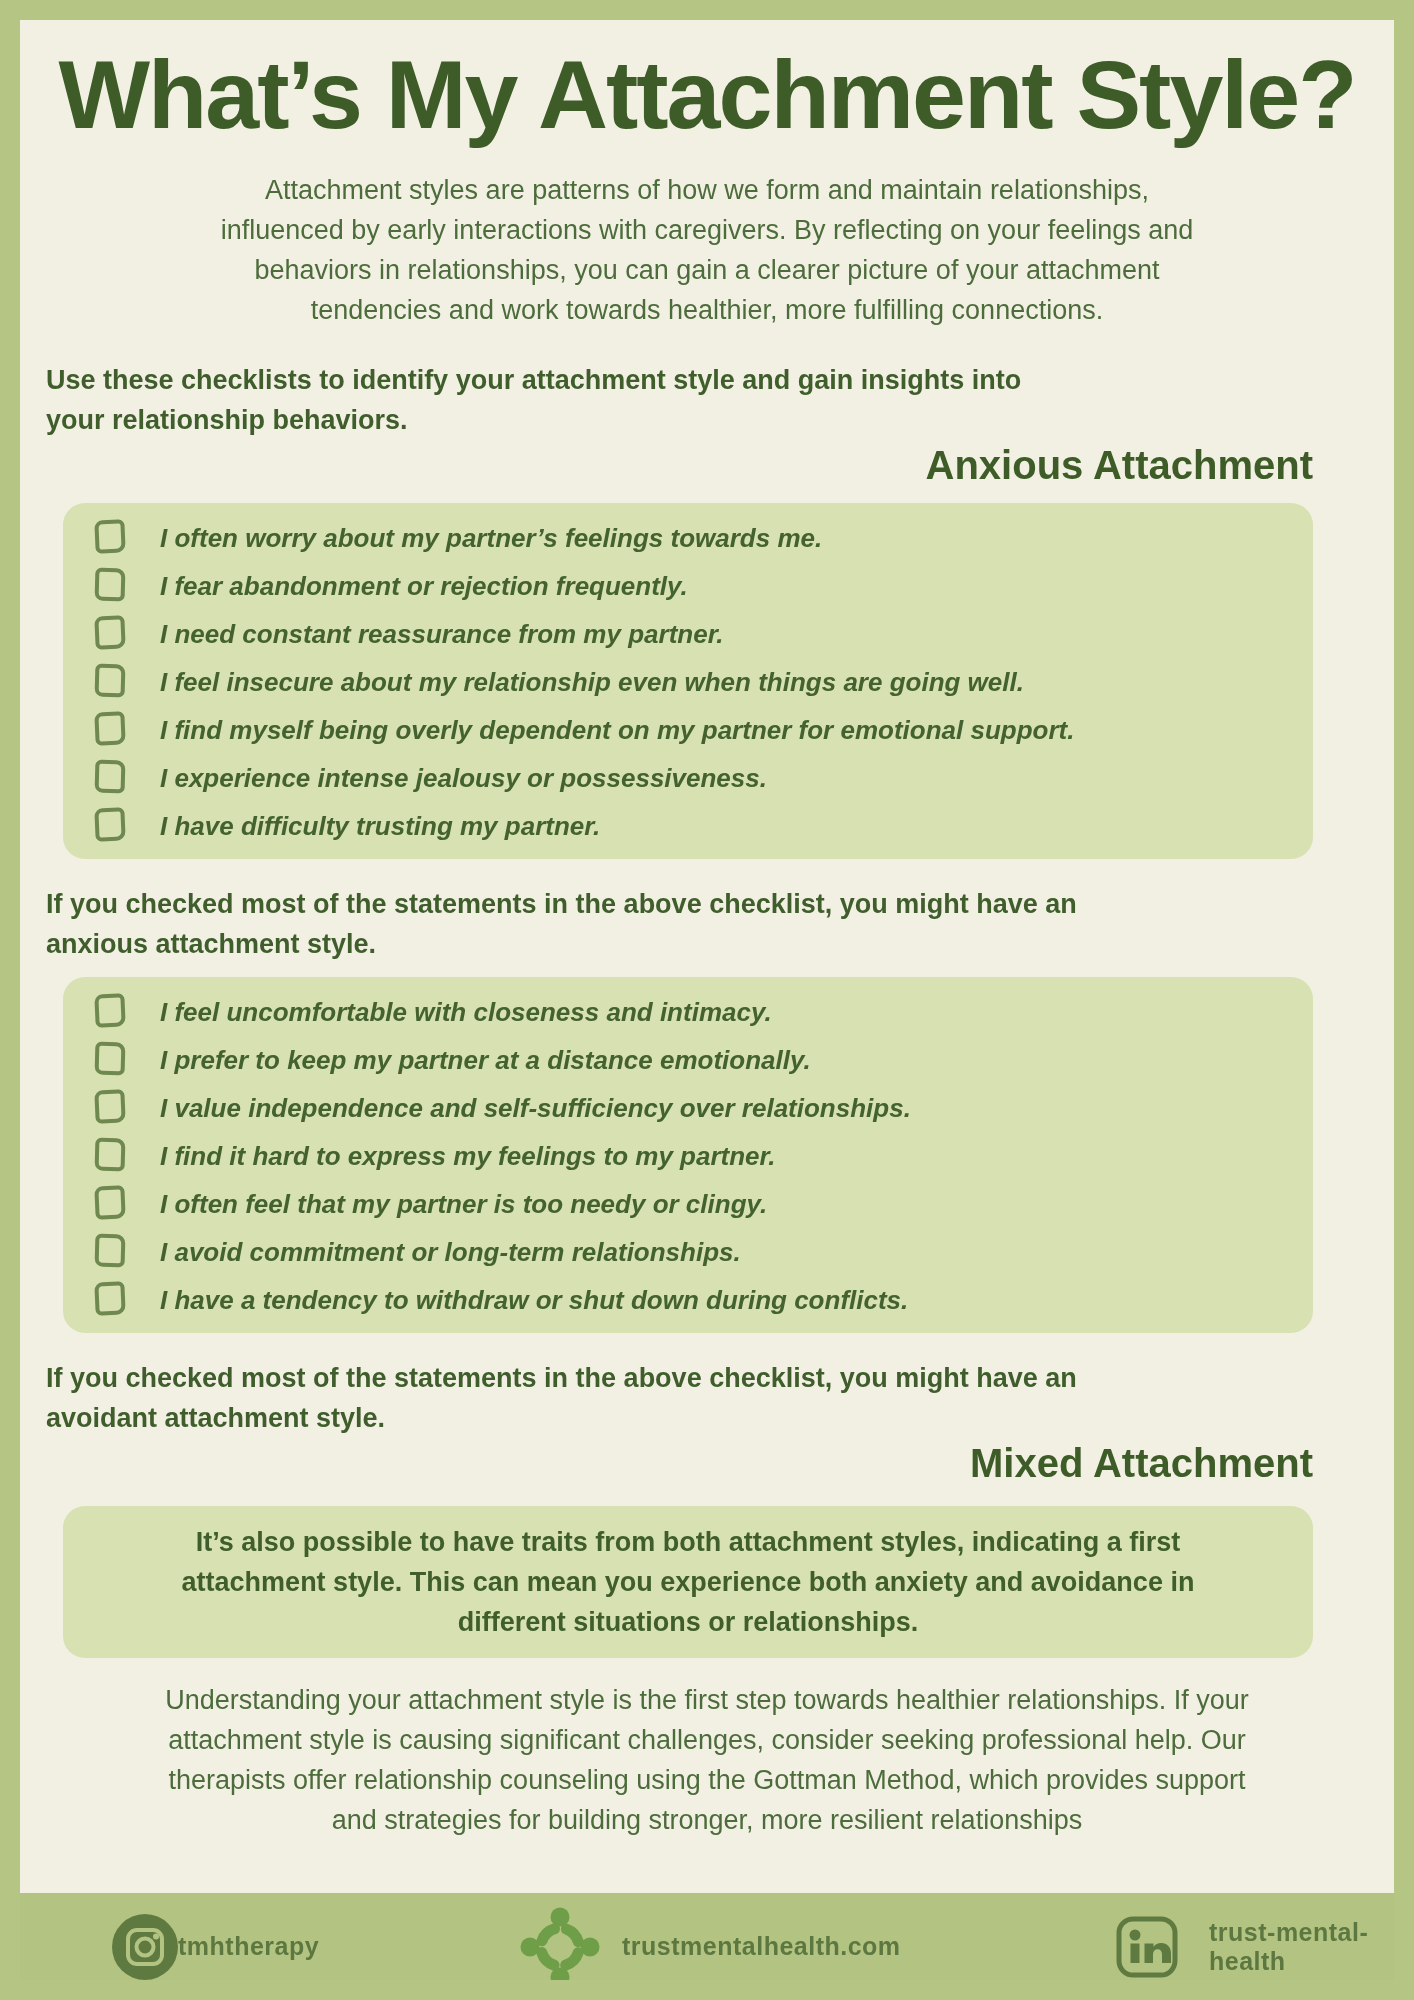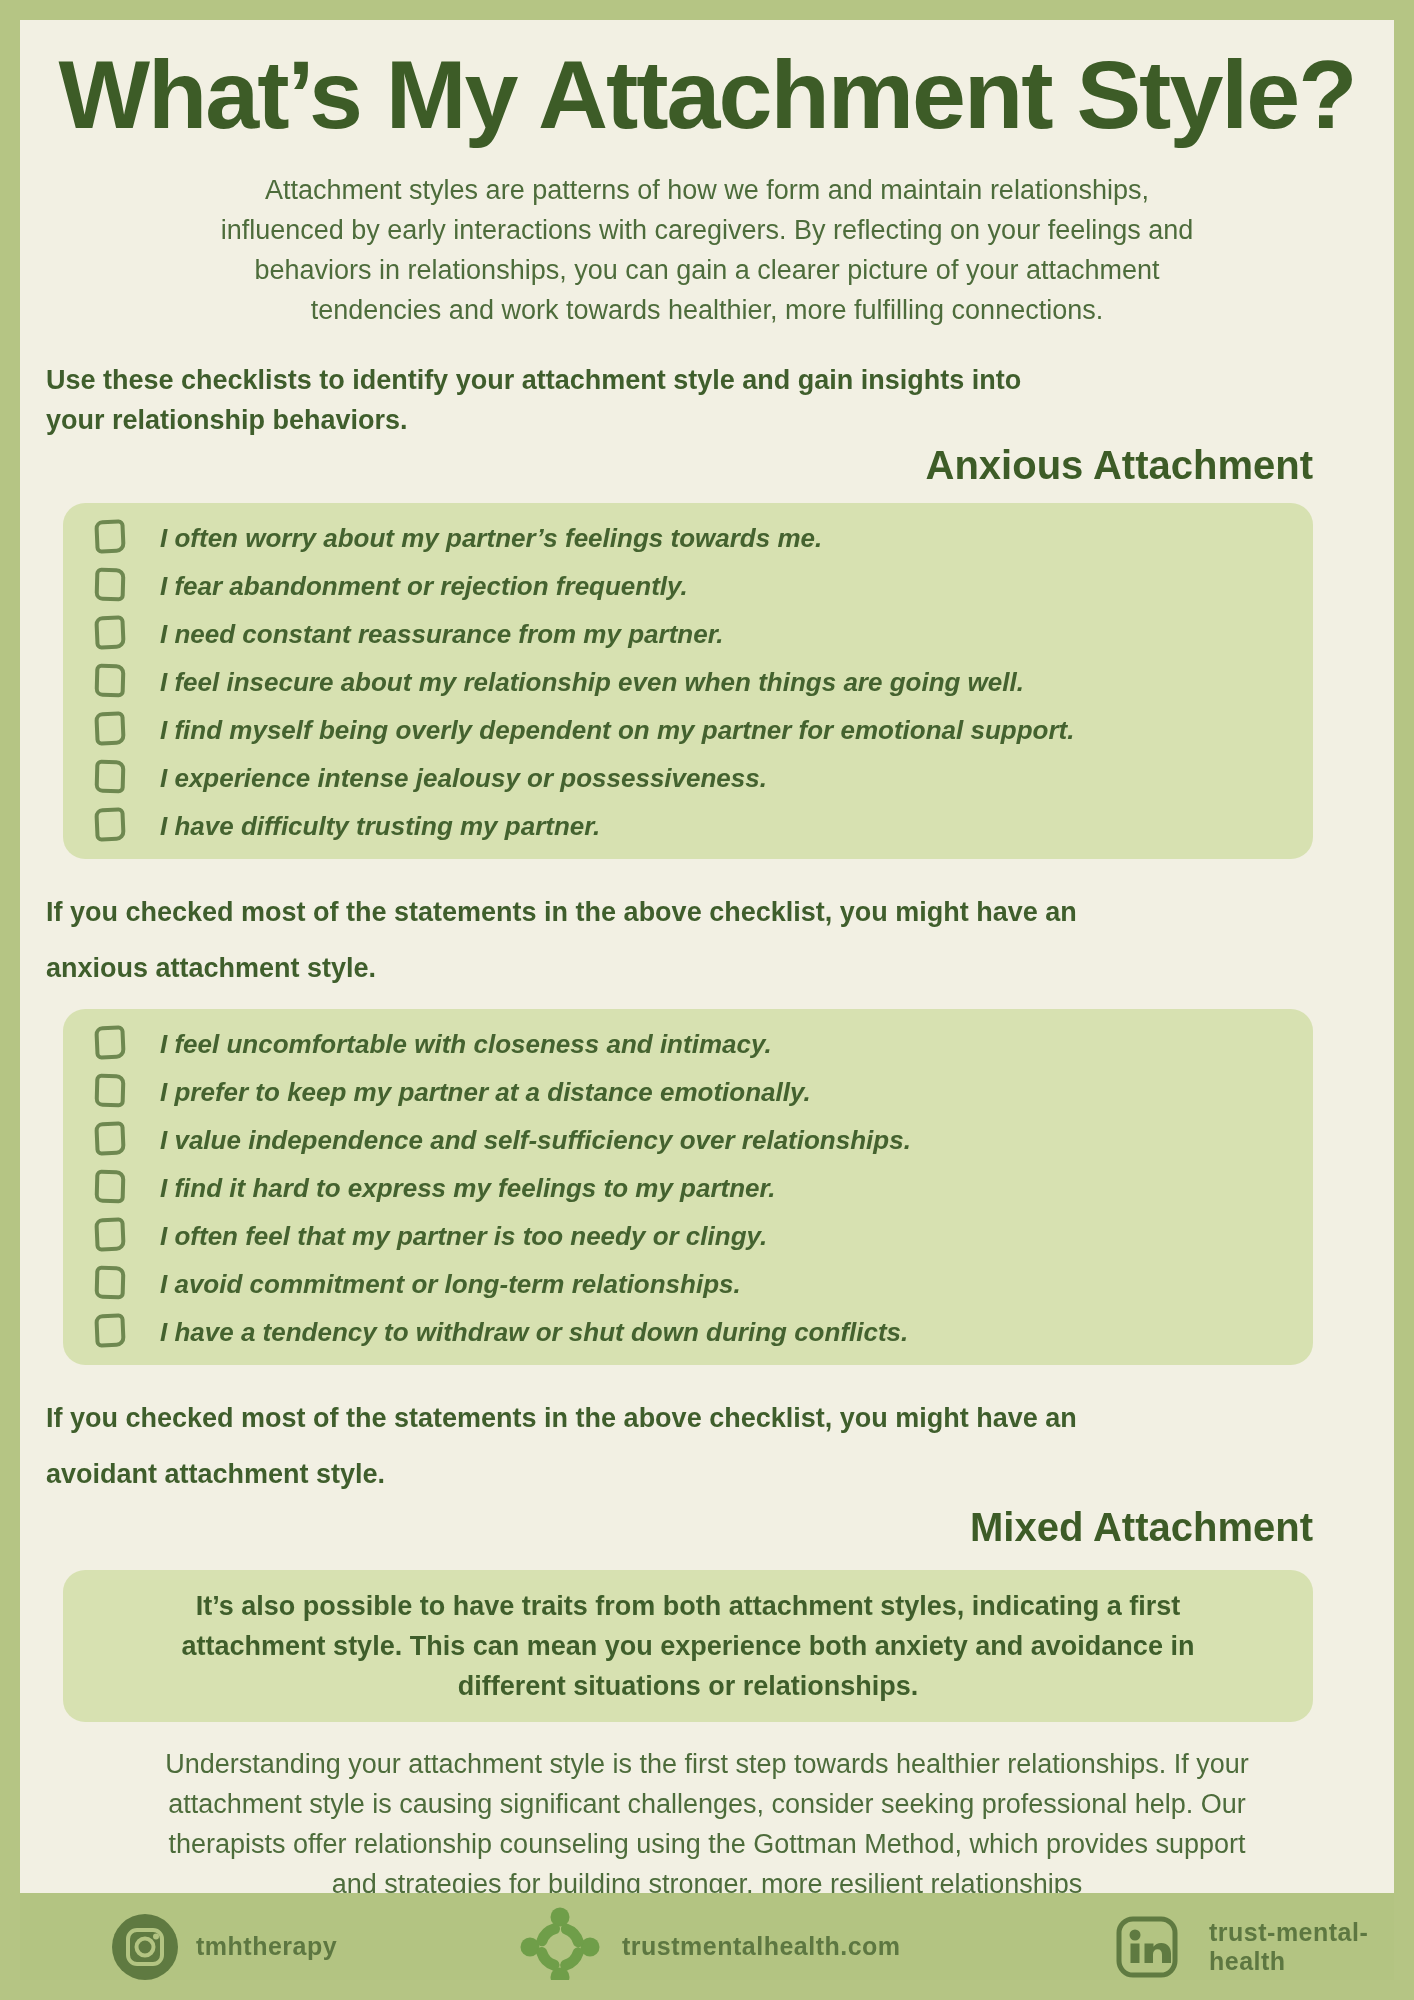--- a/index.html
+++ b/index.html
@@ -80,21 +80,21 @@
   .check-label {
     font-size: 26px;
     font-weight: bold;
     color: #44622f;
     line-height: 1;
     padding-top: 2px;
   }
   p.result {
     margin-top: 25px;
     font-size: 27px;
-    line-height: 56px;
+    line-height: 40px;
     font-weight: bold;
     color: #3f5e2c;
   }
   .mixed-box {
     width: 1250px;
     margin: 18px 0 0 17px;
     background: #d7e1b1;
     border-radius: 22px;
     padding: 16px 30px;
   }
@@ -127,21 +127,21 @@
     transform: translateY(-50%);
     display: flex;
     align-items: center;
   }
   .footer-label {
     font-size: 25px;
     font-weight: bold;
     color: #5d7741;
     letter-spacing: 0.5px;
   }
-  .fg-instagram { left: 112px; gap: 18px; }
+  .fg-instagram { left: 112px; }
   .fg-website   { left: 518px; gap: 20px; }
   .fg-linkedin  { left: 1115px; gap: 30px; }
   .icon-wrap { display: block; line-height: 0; }
 </style>
 </head>
 <body>
 
 <div class="page">
   <div class="content">
 

